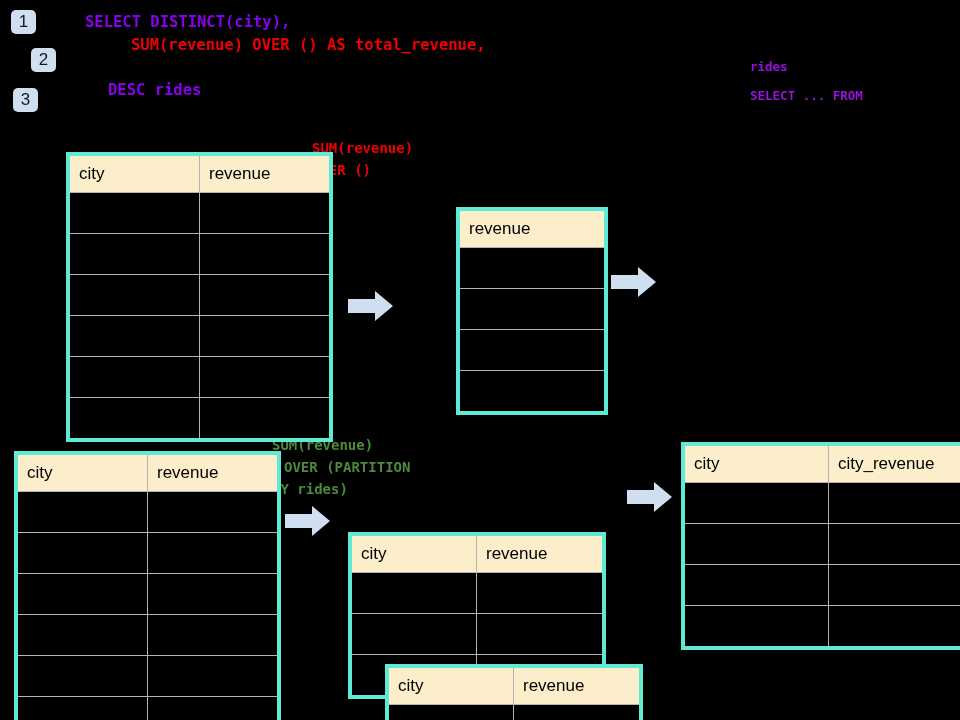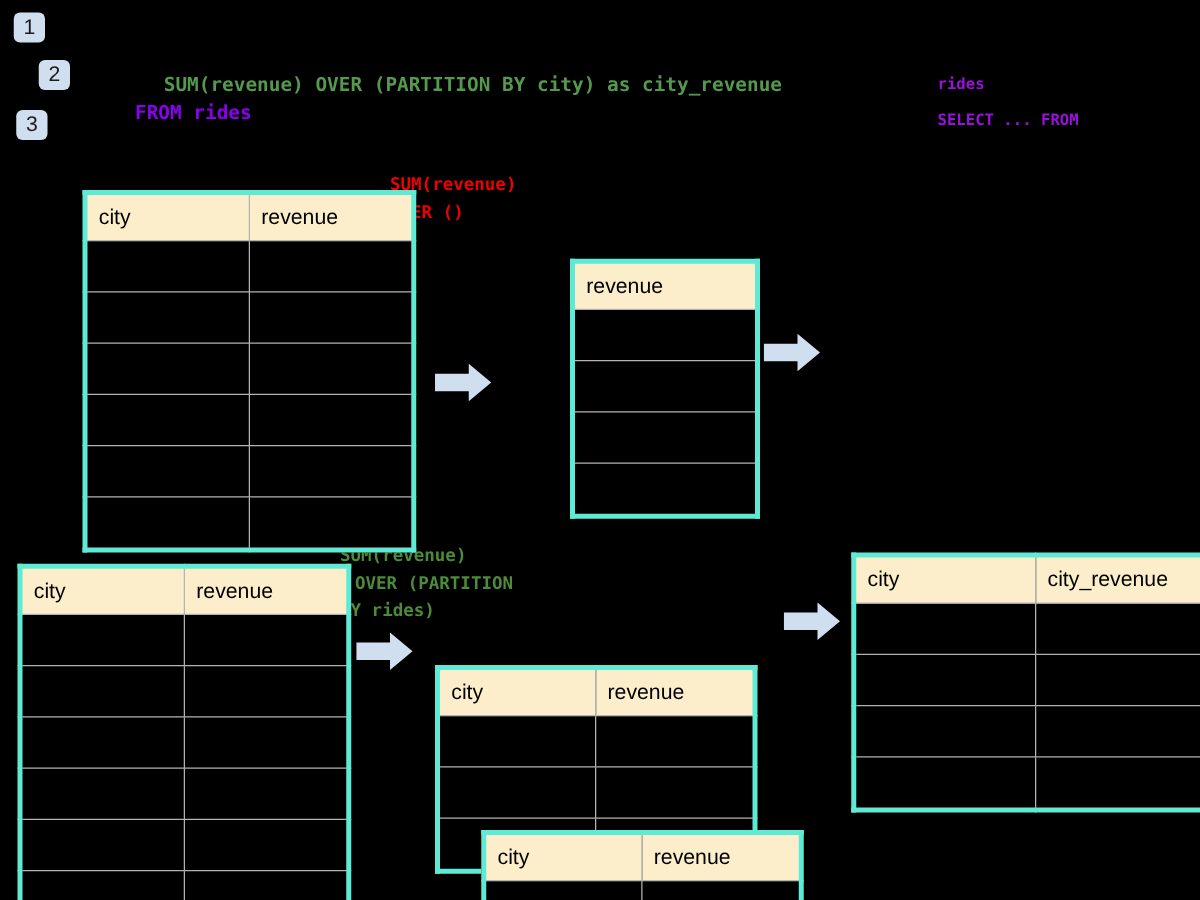--- a/index.html
+++ b/index.html
@@ -101,22 +101,23 @@
 </style>
 </head>
 <body>
 
 <div id="canvas">
 
   <div class="badge" style="left:11px; top:10px;">1</div>
   <div class="badge" style="left:31px; top:48px;">2</div>
   <div class="badge" style="left:13px; top:88px;">3</div>
 
-  <div class="code-line c-green" style="left:131px; top:59px;">SUM(revenue) OVER (PARTITION BY city) as city_revenue</div>
-  <div class="code-line c-purple" style="left:108px; top:81px;">FROM rides</div>
+  <div class="code-line c-purple" style="left:85px; top:13px;">SELECT DISTINCT(city),</div>
+  <div class="code-line c-red" style="left:131px; top:36px;">SUM(revenue) OVER () AS total_revenue,</div>
+  <div class="code-line c-purple" style="left:108px; top:81px;">DESC rides</div>
 
   <div class="side-note" style="left:750px; top:38px;margin-top:48px;">SELECT ... FROM</div>
   <div class="side-note" style="left:750px; top:57px;">rides</div>
 
   <div class="annot red" style="left:312px; top:137px;">SUM(revenue)</div>
   <div class="annot red" style="left:312px; top:159px;">OVER ()</div>
 
   <div class="annot green" style="left:272px; top:434px;">SUM(revenue)</div>
   <div class="annot green" style="left:284px; top:456px;">OVER (PARTITION</div>
   <div class="annot green" style="left:272px; top:478px;">BY rides)</div>

